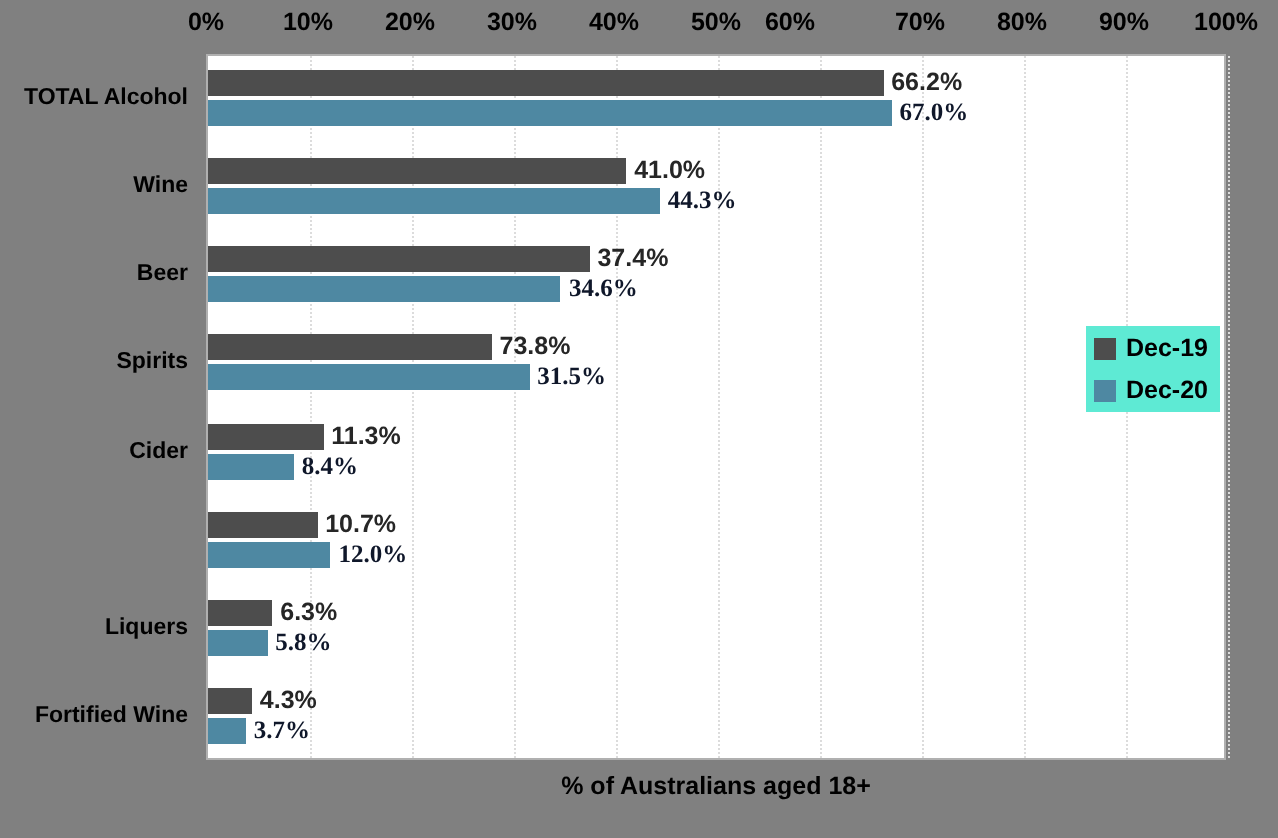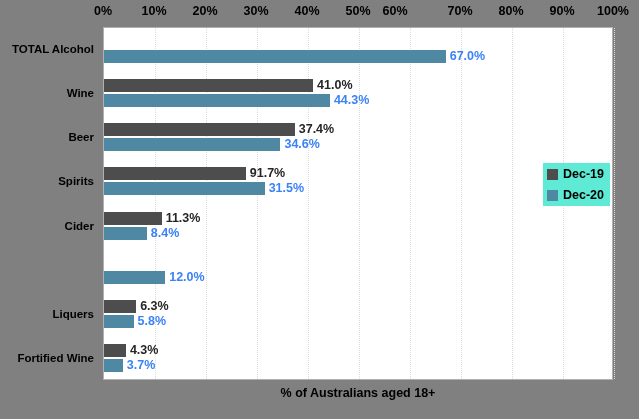--- a/index.html
+++ b/index.html
@@ -88,21 +88,21 @@
   .bar.s19 { background: #4d4d4d; }
   .bar.s20 { background: #4e88a2; }
   .bar-label {
     font-size: 12.5px;
     font-weight: bold;
     white-space: nowrap;
     padding-left: 4px;
     line-height: 13px;
   }
   .bar-label.s19 { color: #262626; }
-  .bar-label.s20 { color: #3b82f6; }
+  .bar-label.s20 { color: #0f172a; font-family: Liberation Serif, serif; }
 
   
   .cat-labels {
     position: absolute;
     left: 0px;
     top: 27px;
     width: 99px;
     height: 353px;
   }
   .cat-label {
@@ -190,20 +190,24 @@
         <div class="gridline" style="left: 204px;"></div>
         <div class="gridline" style="left: 255px;"></div>
         <div class="gridline" style="left: 306px;"></div>
         <div class="gridline" style="left: 357px;"></div>
         <div class="gridline" style="left: 408px;"></div>
         <div class="gridline" style="left: 459px;"></div>
         <div class="gridline" style="left: 510px;"></div>
       </div>
     <div id="groups-layer">
         <div class="group" style="top: 0px; height: 44.125px;">
+          <div class="bar-row r19">
+            <div class="bar s19" title="TOTAL Alcohol Dec-19 66.2%" style="width: 337.62px;"></div>
+            <div class="bar-label s19">66.2%</div>
+          </div>
           <div class="bar-row r20">
             <div class="bar s20" title="TOTAL Alcohol Dec-20 67.0%" style="width: 341.7px;"></div>
             <div class="bar-label s20">67.0%</div>
           </div>
         </div>
         <div class="group" style="top: 44.125px; height: 44.125px;">
           <div class="bar-row r19">
             <div class="bar s19" title="Wine Dec-19 41.0%" style="width: 209.1px;"></div>
             <div class="bar-label s19">41.0%</div>
           </div>
@@ -218,38 +222,42 @@
             <div class="bar-label s19">37.4%</div>
           </div>
           <div class="bar-row r20">
             <div class="bar s20" title="Beer Dec-20 34.6%" style="width: 176.46px;"></div>
             <div class="bar-label s20">34.6%</div>
           </div>
         </div>
         <div class="group" style="top: 132.375px; height: 44.125px;">
           <div class="bar-row r19">
             <div class="bar s19" title="Spirits Dec-19 27.8%" style="width: 141.78px;"></div>
-            <div class="bar-label s19">91.7%</div>
+            <div class="bar-label s19">73.8%</div>
           </div>
           <div class="bar-row r20">
             <div class="bar s20" title="Spirits Dec-20 31.5%" style="width: 160.65px;"></div>
             <div class="bar-label s20">31.5%</div>
           </div>
         </div>
         <div class="group" style="top: 176.5px; height: 44.125px;">
           <div class="bar-row r19">
             <div class="bar s19" title="Cider Dec-19 11.3%" style="width: 57.63px;"></div>
             <div class="bar-label s19">11.3%</div>
           </div>
           <div class="bar-row r20">
             <div class="bar s20" title="Cider Dec-20 8.4%" style="width: 42.84px;"></div>
             <div class="bar-label s20">8.4%</div>
           </div>
         </div>
         <div class="group" style="top: 220.625px; height: 44.125px;">
+          <div class="bar-row r19">
+            <div class="bar s19" title="RTD Dec-19 10.7%" style="width: 54.57px;"></div>
+            <div class="bar-label s19">10.7%</div>
+          </div>
           <div class="bar-row r20">
             <div class="bar s20" title="RTD Dec-20 12.0%" style="width: 61.2px;"></div>
             <div class="bar-label s20">12.0%</div>
           </div>
         </div>
         <div class="group" style="top: 264.75px; height: 44.125px;">
           <div class="bar-row r19">
             <div class="bar s19" title="Liquers Dec-19 6.3%" style="width: 32.13px;"></div>
             <div class="bar-label s19">6.3%</div>
           </div>

